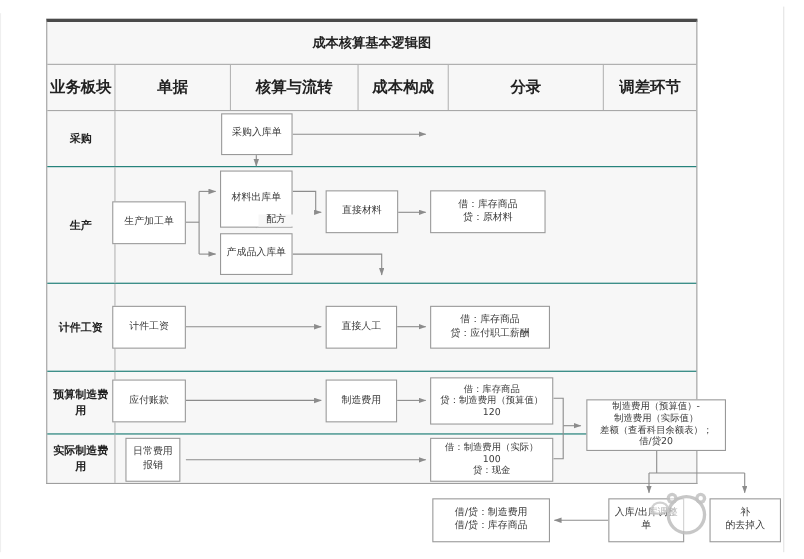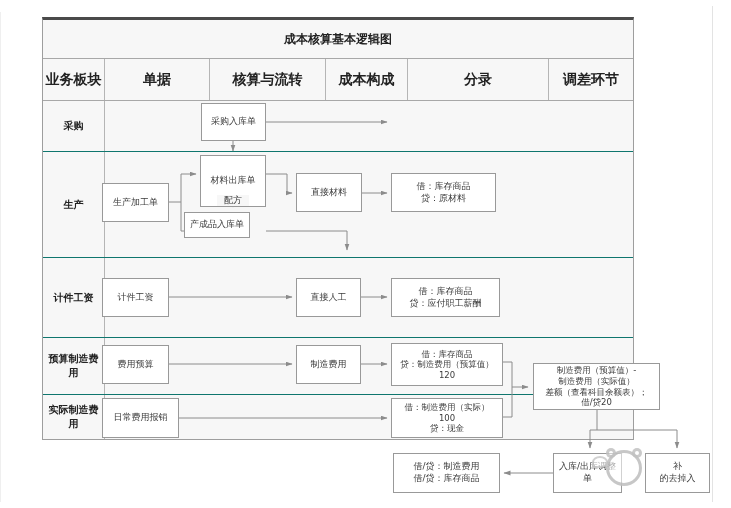--- a/index.html
+++ b/index.html
@@ -29,21 +29,21 @@
 
   
   svg.wires{position:absolute;left:0;top:0;z-index:2;}
 
   
   .node{position:absolute;z-index:3;background:#ffffff;border:1px solid #999999;box-sizing:border-box;
         display:flex;align-items:center;justify-content:center;text-align:center;
         font-size:9px;line-height:1.3;white-space:pre-line;padding:1px 2px;color:#3a3a3a;}
   .node.small-text{font-size:8.5px;line-height:1.25;}
   .floating-label{position:absolute;z-index:3;background:#f7f7f7;font-size:9px;text-align:center;
-                  color:#3a3a3a;line-height:11px;}
+                  color:#3a3a3a;line-height:11px;margin-left:18px;}
 
   
   .wm{position:absolute;z-index:5;pointer-events:none;}
   .wm-circle{left:606px;top:450px;width:36px;height:36px;border:3px solid rgba(180,180,180,.75);
              border-radius:50%;background:rgba(255,255,255,.55);box-sizing:border-box;}
   .wm-ear{position:absolute;width:10px;height:10px;border:3px solid rgba(180,180,180,.7);
           border-radius:50%;box-sizing:border-box;background:rgba(255,255,255,.5);}
   .wm-bubble{left:592px;top:456px;width:16px;height:12px;border:2px solid rgba(190,190,190,.7);
              border-radius:50% 50% 50% 10%;background:rgba(255,255,255,.6);box-sizing:border-box;}
   .wm-text{left:641px;top:449px;font-size:22px;font-weight:bold;letter-spacing:2px;
@@ -121,37 +121,37 @@
       <path d="M677,430 V448" marker-end="url(#ah)"></path>
       <path d="M553,473 H504" marker-end="url(#ah)"></path>
     </g>
   </svg>
 
   <div class="node" style="left:201px;top:103px;width:65px;height:38px">采购入库单</div>
 
   <div class="node" style="left:102px;top:183px;width:67px;height:39px">生产加工单</div>
   <div class="node" style="left:200px;top:155px;width:66px;height:52px">材料出库单</div>
   <div class="floating-label" style="left:217px;top:195px;width:32px;height:11px">配方</div>
-  <div class="node" style="left:184px;top:212px;width:66px;height:26px">产成品入库单</div>
+  <div class="node" style="left:200px;top:212px;width:66px;height:38px">产成品入库单</div>
   <div class="node" style="left:296px;top:173px;width:66px;height:39px">直接材料</div>
   <div class="node" style="left:391px;top:173px;width:105px;height:39px">借：库存商品
 贷：原材料</div>
 
   <div class="node" style="left:102px;top:278px;width:67px;height:39px">计件工资</div>
   <div class="node" style="left:296px;top:278px;width:65px;height:39px">直接人工</div>
   <div class="node" style="left:391px;top:278px;width:109px;height:39px">借：库存商品
 贷：应付职工薪酬</div>
 
-  <div class="node" style="left:102px;top:345px;width:67px;height:39px">费用预算</div>
+  <div class="node" style="left:102px;top:345px;width:67px;height:39px">应付账款</div>
   <div class="node" style="left:296px;top:345px;width:65px;height:39px">制造费用</div>
   <div class="node small-text" style="left:391px;top:343px;width:112px;height:43px">借：库存商品
 贷：制造费用（预算值）
 120</div>
 
-  <div class="node" style="left:102px;top:398px;width:77px;height:40px">日常费用报销</div>
+  <div class="node" style="left:114px;top:398px;width:50px;height:40px">日常费用报销</div>
   <div class="node small-text" style="left:391px;top:398px;width:112px;height:40px">借：制造费用（实际）
 100
 贷：现金</div>
 
   <div class="node small-text" style="left:533px;top:363px;width:127px;height:47px">制造费用（预算值）-
 制造费用（实际值）
 差额（查看科目余额表）；
 借/贷20</div>
 
   <div class="node" style="left:393px;top:453px;width:107px;height:40px">借/贷：制造费用

